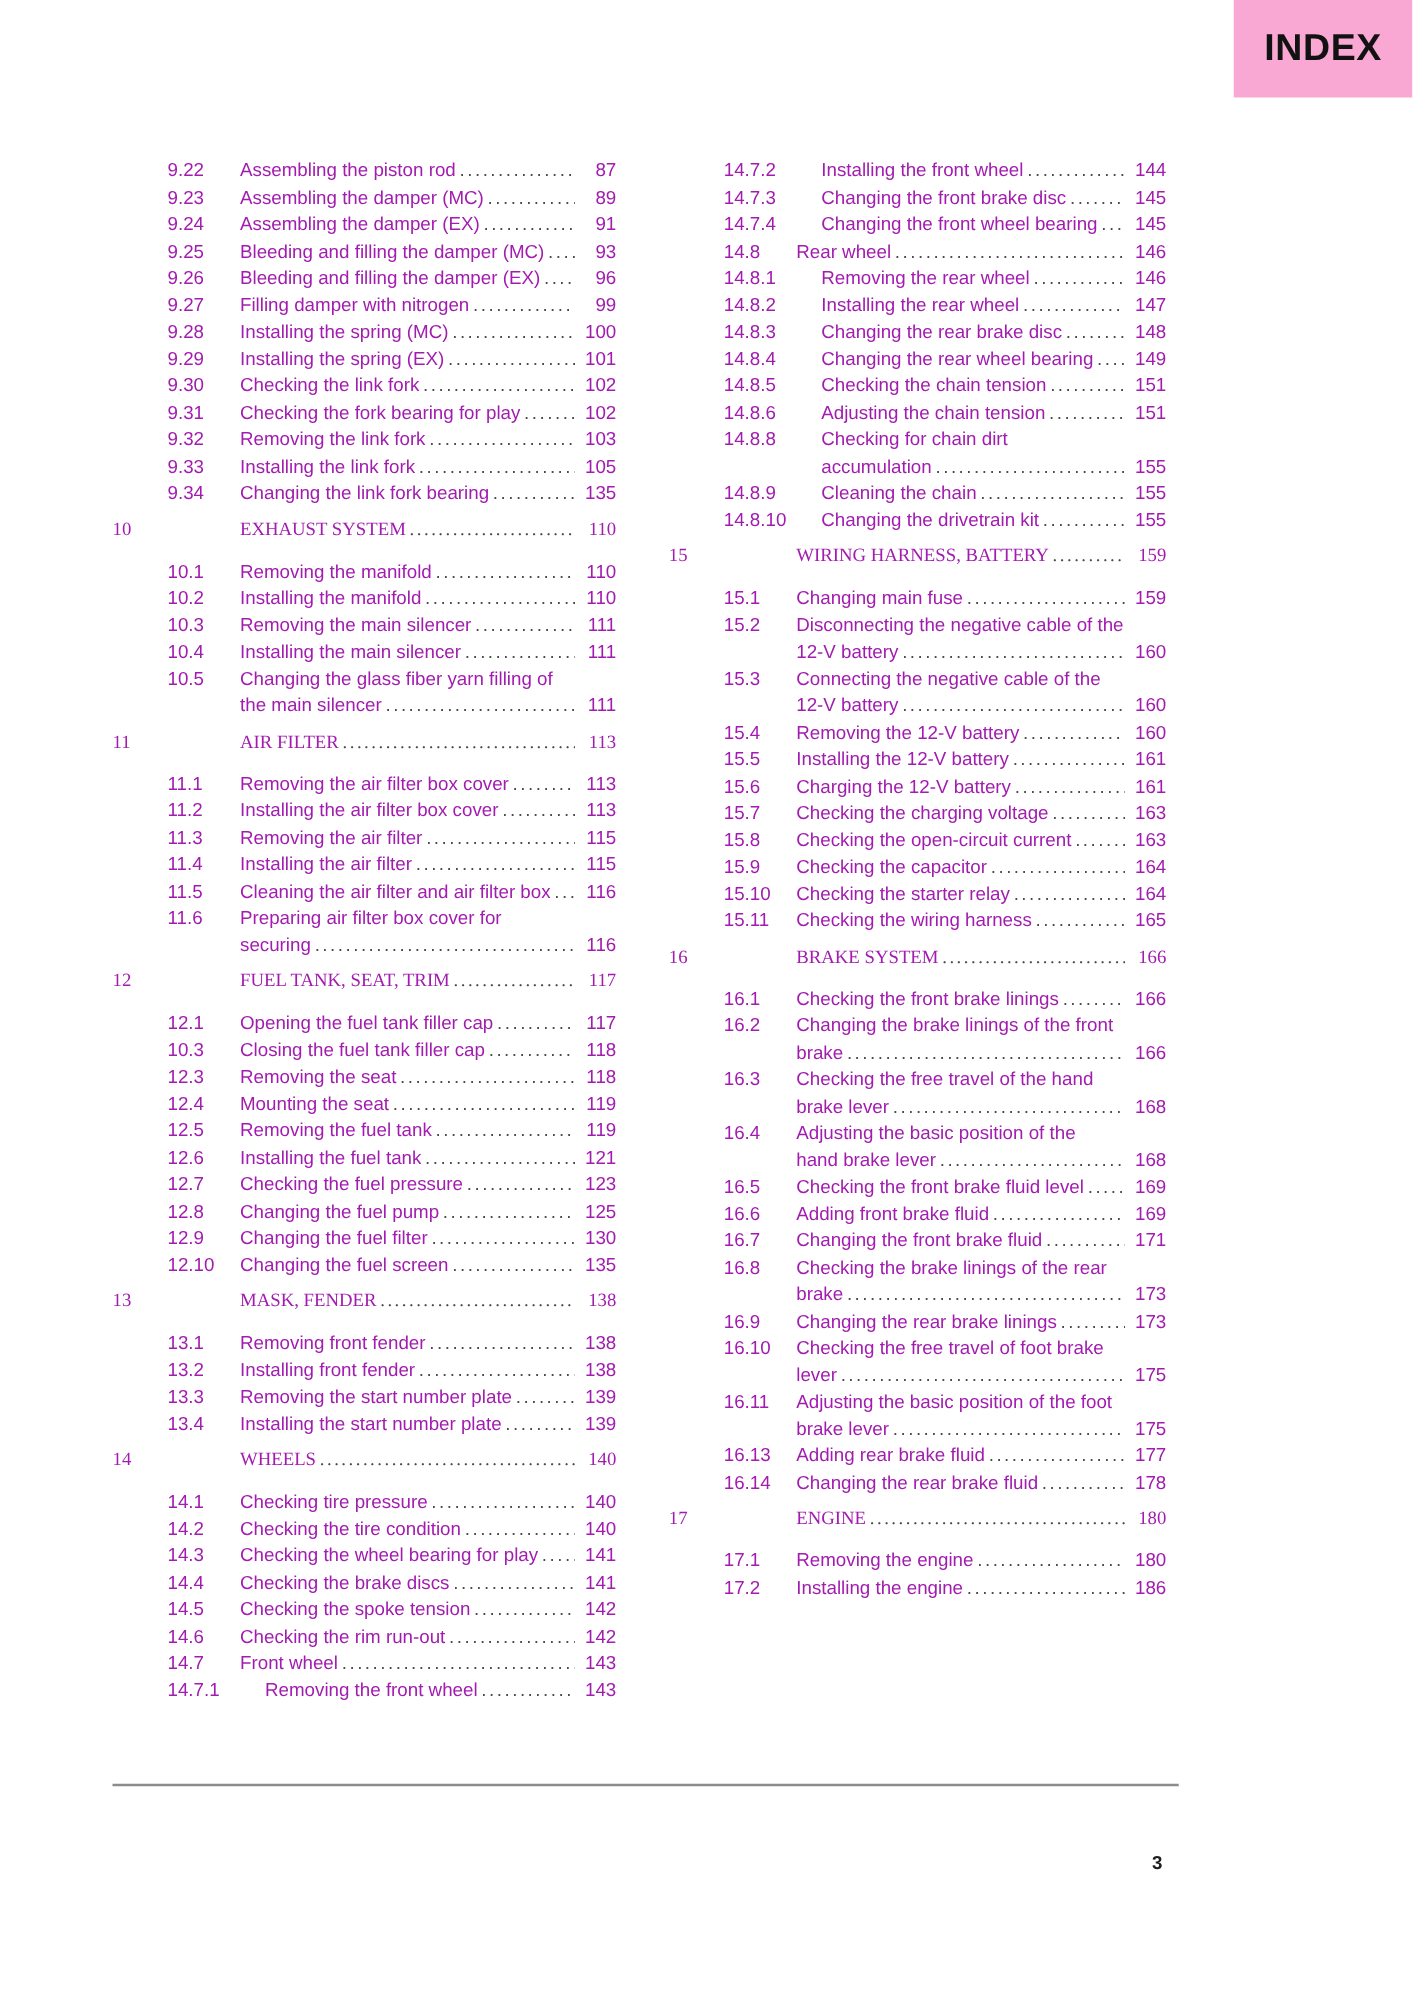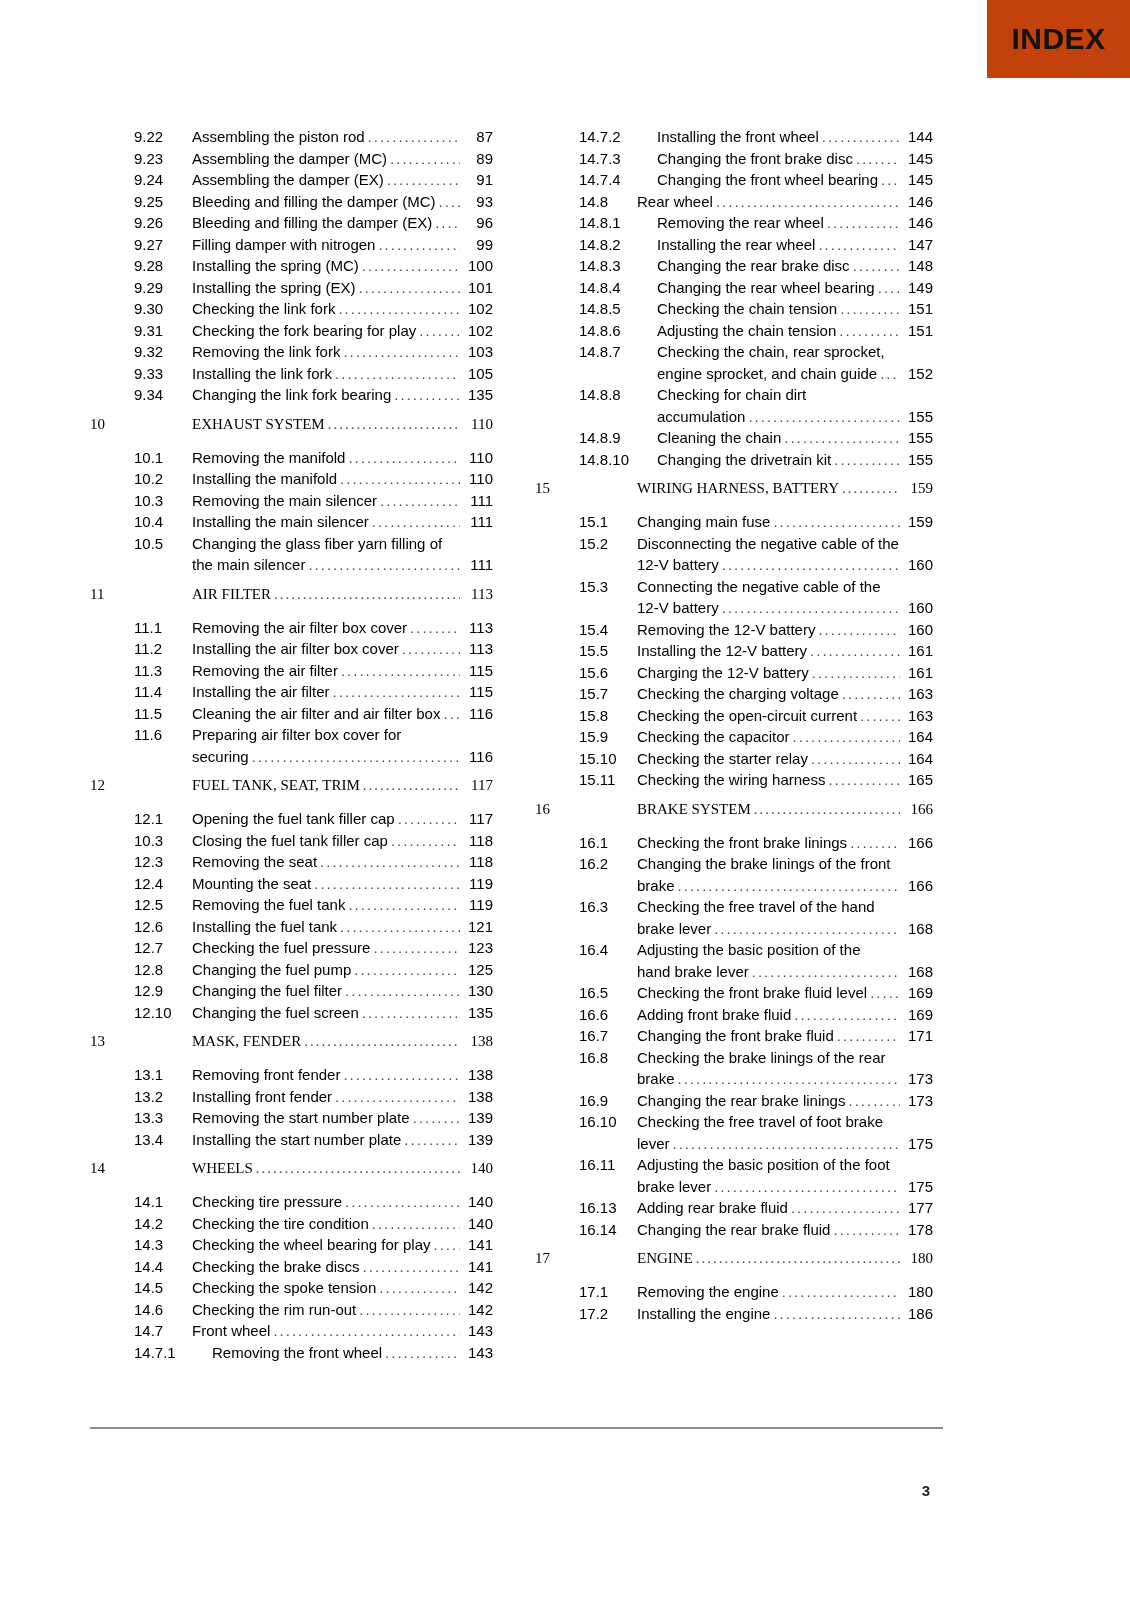--- a/index.html
+++ b/index.html
@@ -6,28 +6,28 @@
   body{
     width:1130px;height:1600px;position:relative;background:#ffffff;
     font-family:"Liberation Sans","DejaVu Sans",sans-serif;
     -webkit-font-smoothing:antialiased;
   }
   .page{position:absolute;inset:0;overflow:hidden;}
 
   
   .index-tab{
     position:absolute;left:987px;top:0;width:143px;height:78px;
-    background:#c2410c;display:flex;align-items:center;justify-content:center;
+    background:#f9a8d4;display:flex;align-items:center;justify-content:center;
   }
   .index-tab span{
     font-size:30px;font-weight:bold;color:#121212;letter-spacing:.5px;
   }
 
   
-  .toc-col{position:absolute;top:126px;font-size:15px;color:#000000;}
+  .toc-col{position:absolute;top:126px;font-size:15px;color:#a21caf;}
   .toc-left{left:90px;width:403px;}
   .toc-right{left:535px;width:398px;}
 
   .row{position:relative;line-height:21.5px;}
   .row .num{position:absolute;top:0;left:44px;white-space:nowrap;}
   .row.lvl1 .num{left:0;}
   .row .body{margin-left:102px;}
   .row.lvl1 .body{}
   .row.lvl3 .body{margin-left:122px;}
   .row.lvl1{margin-top:8px;margin-bottom:11.5px;font-family:Liberation Serif, serif;}
@@ -670,33 +670,20 @@
         <span class="num">14.8.6</span>
         <div class="body">
           <div class="line">
             <span class="t">Adjusting the chain tension</span>
             <span class="dotfill"></span>
             <span class="pg">151</span>
           </div>
         </div>
       </div>
       <div class="row lvl3">
-        <span class="num">14.8.7</span>
-        <div class="body">
-          <div class="line">
-            <span class="t">Checking the chain, rear sprocket,</span>
-          </div>
-          <div class="line">
-            <span class="t">engine sprocket, and chain guide</span>
-            <span class="dotfill"></span>
-            <span class="pg">152</span>
-          </div>
-        </div>
-      </div>
-      <div class="row lvl3">
         <span class="num">14.8.8</span>
         <div class="body">
           <div class="line">
             <span class="t">Checking for chain dirt</span>
           </div>
           <div class="line">
             <span class="t">accumulation</span>
             <span class="dotfill"></span>
             <span class="pg">155</span>
           </div>

